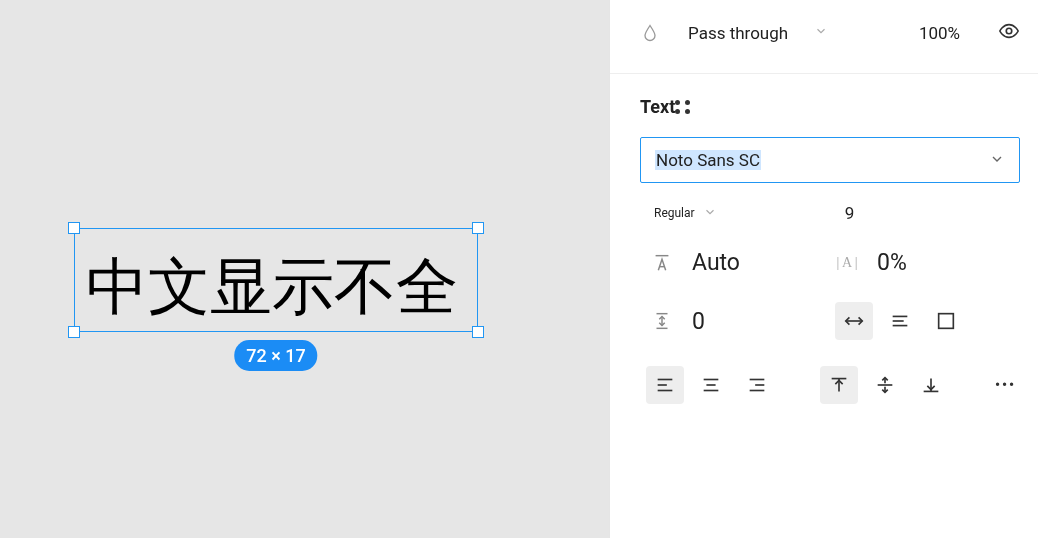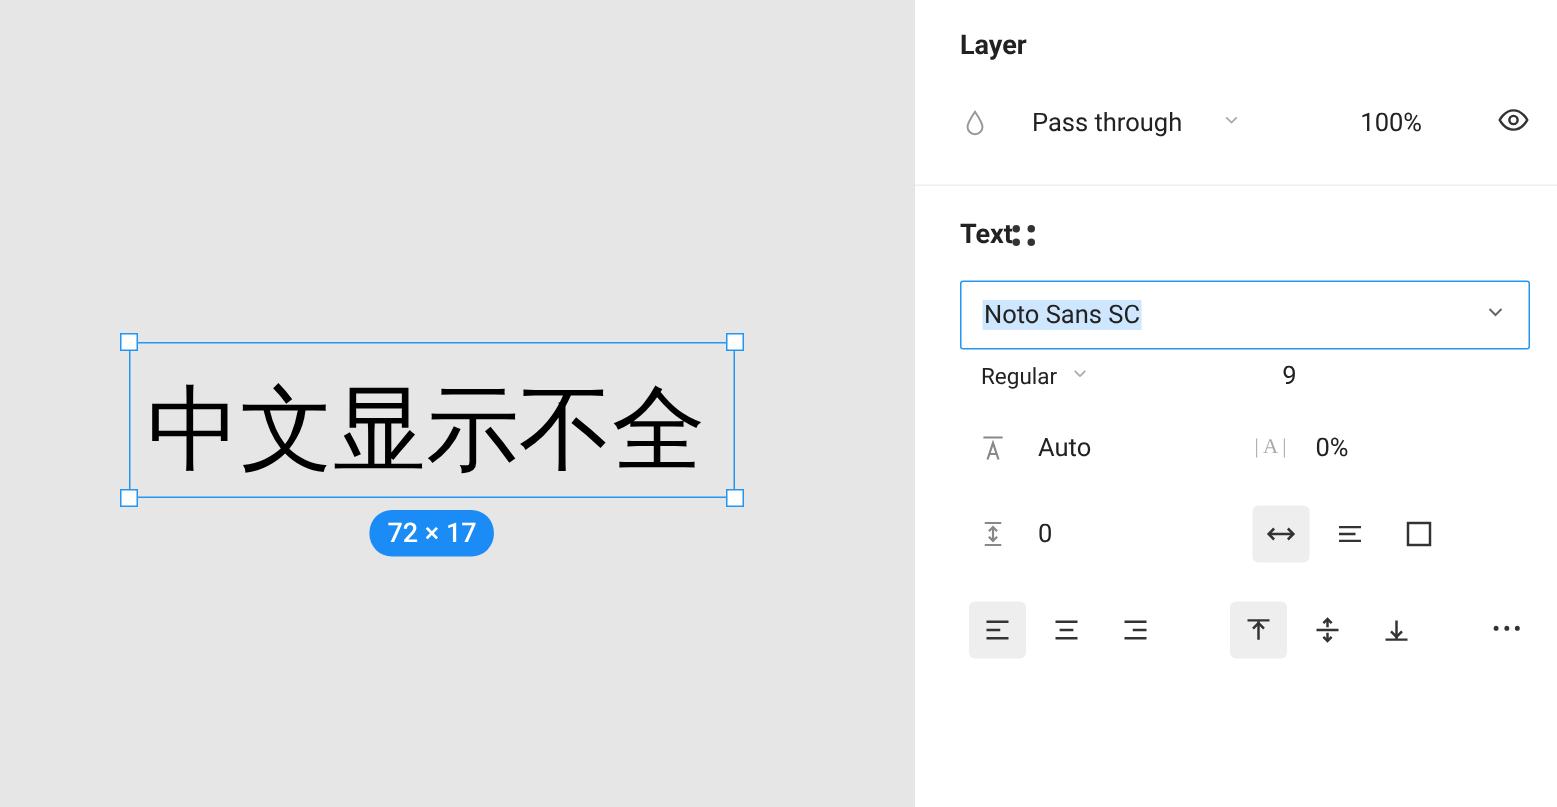--- a/index.html
+++ b/index.html
@@ -14,21 +14,21 @@
     background: #fff;
   }
   .canvas {
     flex: 1;
     background: #e6e6e6;
     position: relative;
     border-right: 1px solid #e5e5e5;
   }
   .selection {
     position: absolute;
-    left: 86px;
+    left: 74px;
     top: 228px;
     width: 404px;
     height: 104px;
   }
   .sel-box {
     position: absolute;
     inset: 0;
     border: 1.5px solid #2196f3;
   }
   .handle {
@@ -93,21 +93,21 @@
     margin-right: 6px;
   }
   .chev {
     width: 14px;
     height: 14px;
     color: #aaa;
   }
   .spacer { flex: 1; }
   .opacity-val {
     font-size: 17px;
-    margin-right: 30px;
+    margin-right: 18px;
   }
   .eye { width: 22px; height: 22px; color: #333; }
   .divider {
     border: none;
     border-top: 1px solid #eee;
     margin: 0 -30px 22px -30px;
   }
   .text-header {
     display: flex;
     align-items: center;
@@ -118,38 +118,38 @@
     grid-template-columns: 6px 6px;
     grid-gap: 4px;
   }
   .dot { width: 5px; height: 5px; background: #333; border-radius: 50%; }
   .font-field {
     border: 1.5px solid #2196f3;
     border-radius: 2px;
     padding: 12px 14px;
     display: flex;
     align-items: center;
-    margin-bottom: 8px;
+    margin-bottom: 20px;
   }
   .font-hl {
     background: #cfe6ff;
     font-size: 17px;
     padding: 0 1px;
   }
   .chev-field {
     width: 16px; height: 16px; color: #666;
   }
   .weight-row {
     display: flex;
     align-items: center;
     gap: 8px;
     margin-bottom: 26px;
     padding-left: 14px;
   }
-  .weight-label { font-size: 15px; }
+  .weight-label { font-size: 12px; }
   .size-val { font-size: 17px; margin-left: 120px; }
   .prop-grid {
     display: grid;
     grid-template-columns: 1fr 1fr;
     row-gap: 26px;
     padding-left: 10px;
   }
   .prop-cell {
     display: flex;
     align-items: center;
@@ -159,21 +159,21 @@
     width: 24px;
     height: 24px;
     display: flex;
     align-items: center;
     justify-content: center;
     color: #888;
     font-size: 14px;
     font-weight: 500;
   }
   .picon svg { width: 22px; height: 22px; }
-  .prop-val { font-size: 17px; }
+  .prop-val { font-size: 23px; }
   .icon-btn-row {
     display: flex;
     align-items: center;
     gap: 8px;
   }
   .ibtn {
     width: 38px;
     height: 38px;
     display: flex;
     align-items: center;
@@ -202,21 +202,20 @@
     <div class="handle h-tr"></div>
     <div class="handle h-bl"></div>
     <div class="handle h-br"></div>
     <div class="sample-text">中文显示不全</div>
     <div class="dim-badge">72 × 17</div>
   </div>
 </div>
 
 <div class="panel">
 
-  <div class="sec-title">Layer</div>
   <div class="row">
     <span class="drop-icon">
       <svg viewBox="0 0 24 24" fill="none" stroke="currentColor" stroke-width="1.6">
           <path d="M12 3 C8 9 6 12 6 15 a6 6 0 0 0 12 0 c0-3-2-6-6-12z"></path>
         </svg>
     </span>
     <span class="blend-label">Pass through</span>
     <span>
       <svg class="chev" viewBox="0 0 24 24" fill="none" stroke="currentColor" stroke-width="2">
           <path d="M6 9l6 6 6-6"></path>

